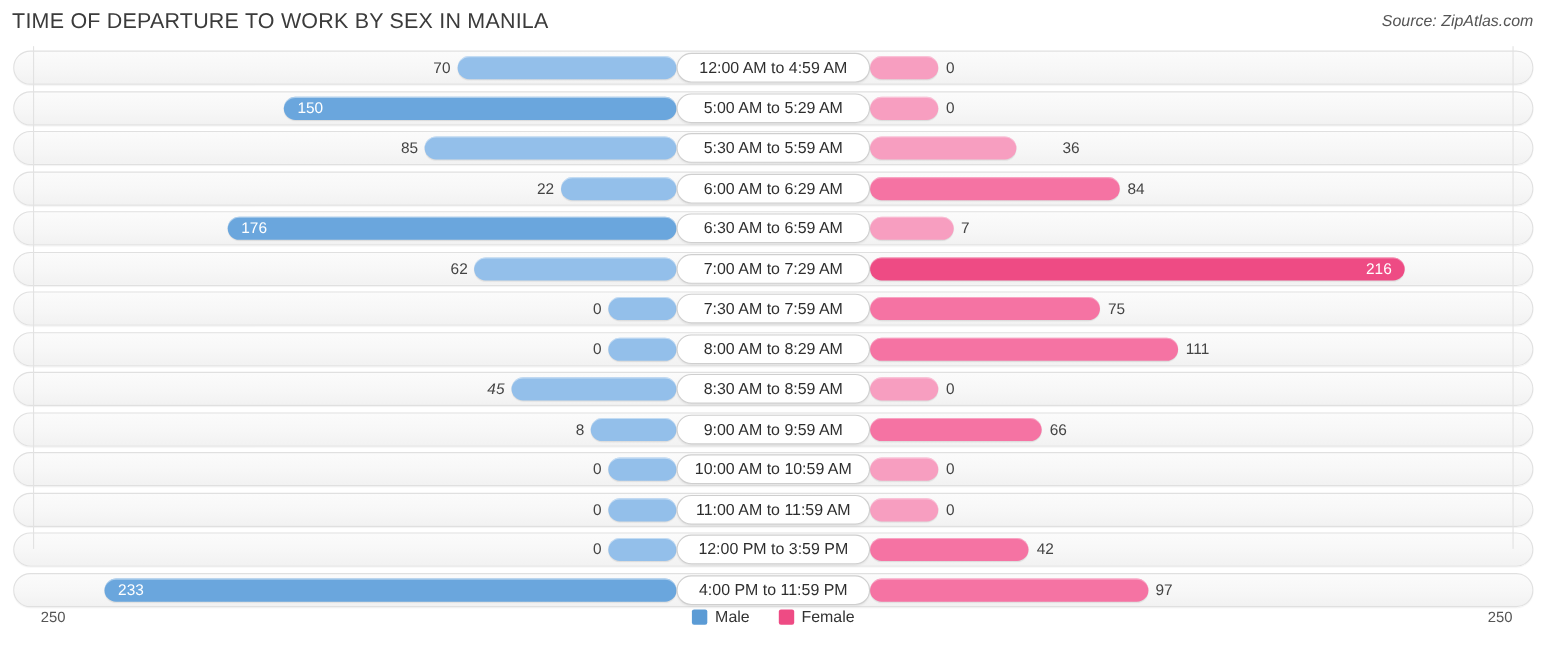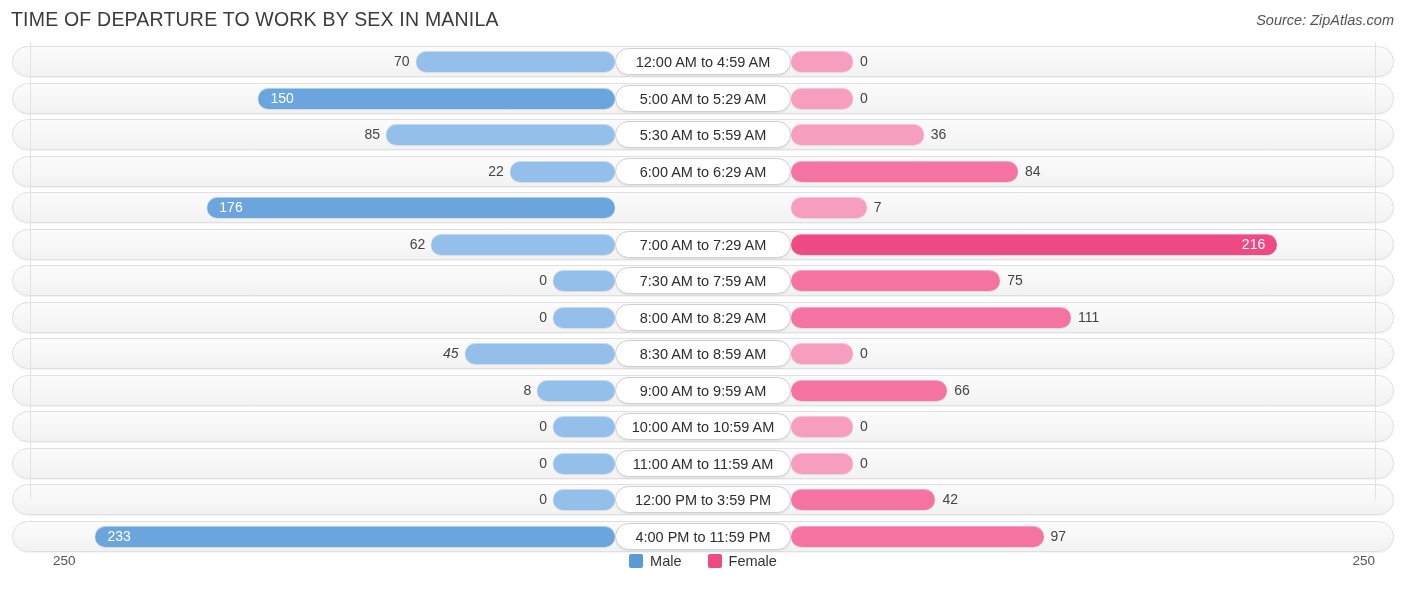--- a/index.html
+++ b/index.html
@@ -152,21 +152,20 @@
   
   .footer {
     position: relative;
     height: 40px;
   }
   .tick {
     position: absolute;
     top: 6px;
     font-size: 13.5px;
     color: #555;
-    margin-left: 16px;
   }
   .tick-left  { left: 37px; }
   .tick-right { right: 31px; }
 
   .legend {
     position: absolute;
     left: 0; right: 0;
     top: 6px;
     display: flex;
     justify-content: center;
@@ -218,21 +217,21 @@
           <div class="val val-female" style="left: 860px; width: 86px;">0</div>
         </div>
         <div class="pill">5:00 AM to 5:29 AM</div>
       </div>
       <div class="row">
         <div class="track"></div>
         <div class="bars">
           <div class="bar-male" style="left: 386.06px; width: 228.94px;"></div>
           <div class="val val-male" style="left: 294.06px; width: 86px;">85</div>
           <div class="bar-female" style="left: 791px; width: 132.704px;"></div>
-          <div class="val val-female" style="left: 930.704px; width: 86px;">36</div>
+          <div class="val val-female" style="left: 930.704px; width: 86px; text-align: center;">36</div>
         </div>
         <div class="pill">5:30 AM to 5:59 AM</div>
       </div>
       <div class="row">
         <div class="track"></div>
         <div class="bars">
           <div class="bar-male" style="left: 509.792px; width: 105.208px;"></div>
           <div class="val val-male" style="left: 417.792px; width: 86px;">22</div>
           <div class="bar-female mid" style="left: 791px; width: 226.976px;"></div>
           <div class="val val-female" style="left: 1024.98px; width: 86px;">84</div>
@@ -240,20 +239,21 @@
         <div class="pill">6:00 AM to 6:29 AM</div>
       </div>
       <div class="row">
         <div class="track"></div>
         <div class="bars">
           <div class="bar-male strong" style="left: 207.336px; width: 407.664px;"></div>
           <div class="val val-male inside" style="left: 219.336px; text-align: left;">176</div>
           <div class="bar-female" style="left: 791px; width: 75.748px;"></div>
           <div class="val val-female" style="left: 873.748px; width: 86px;">7</div>
         </div>
+        <div class="pill">6:30 AM to 6:59 AM</div>
       </div>
       <div class="row">
         <div class="track"></div>
         <div class="bars">
           <div class="bar-male" style="left: 431.232px; width: 183.768px;"></div>
           <div class="val val-male" style="left: 339.232px; width: 86px;">62</div>
           <div class="bar-female strong" style="left: 791px; width: 486.224px;"></div>
           <div class="val val-female inside" style="left: 1235.22px; width: 30px; text-align: right;">216</div>
         </div>
         <div class="pill">7:00 AM to 7:29 AM</div>

